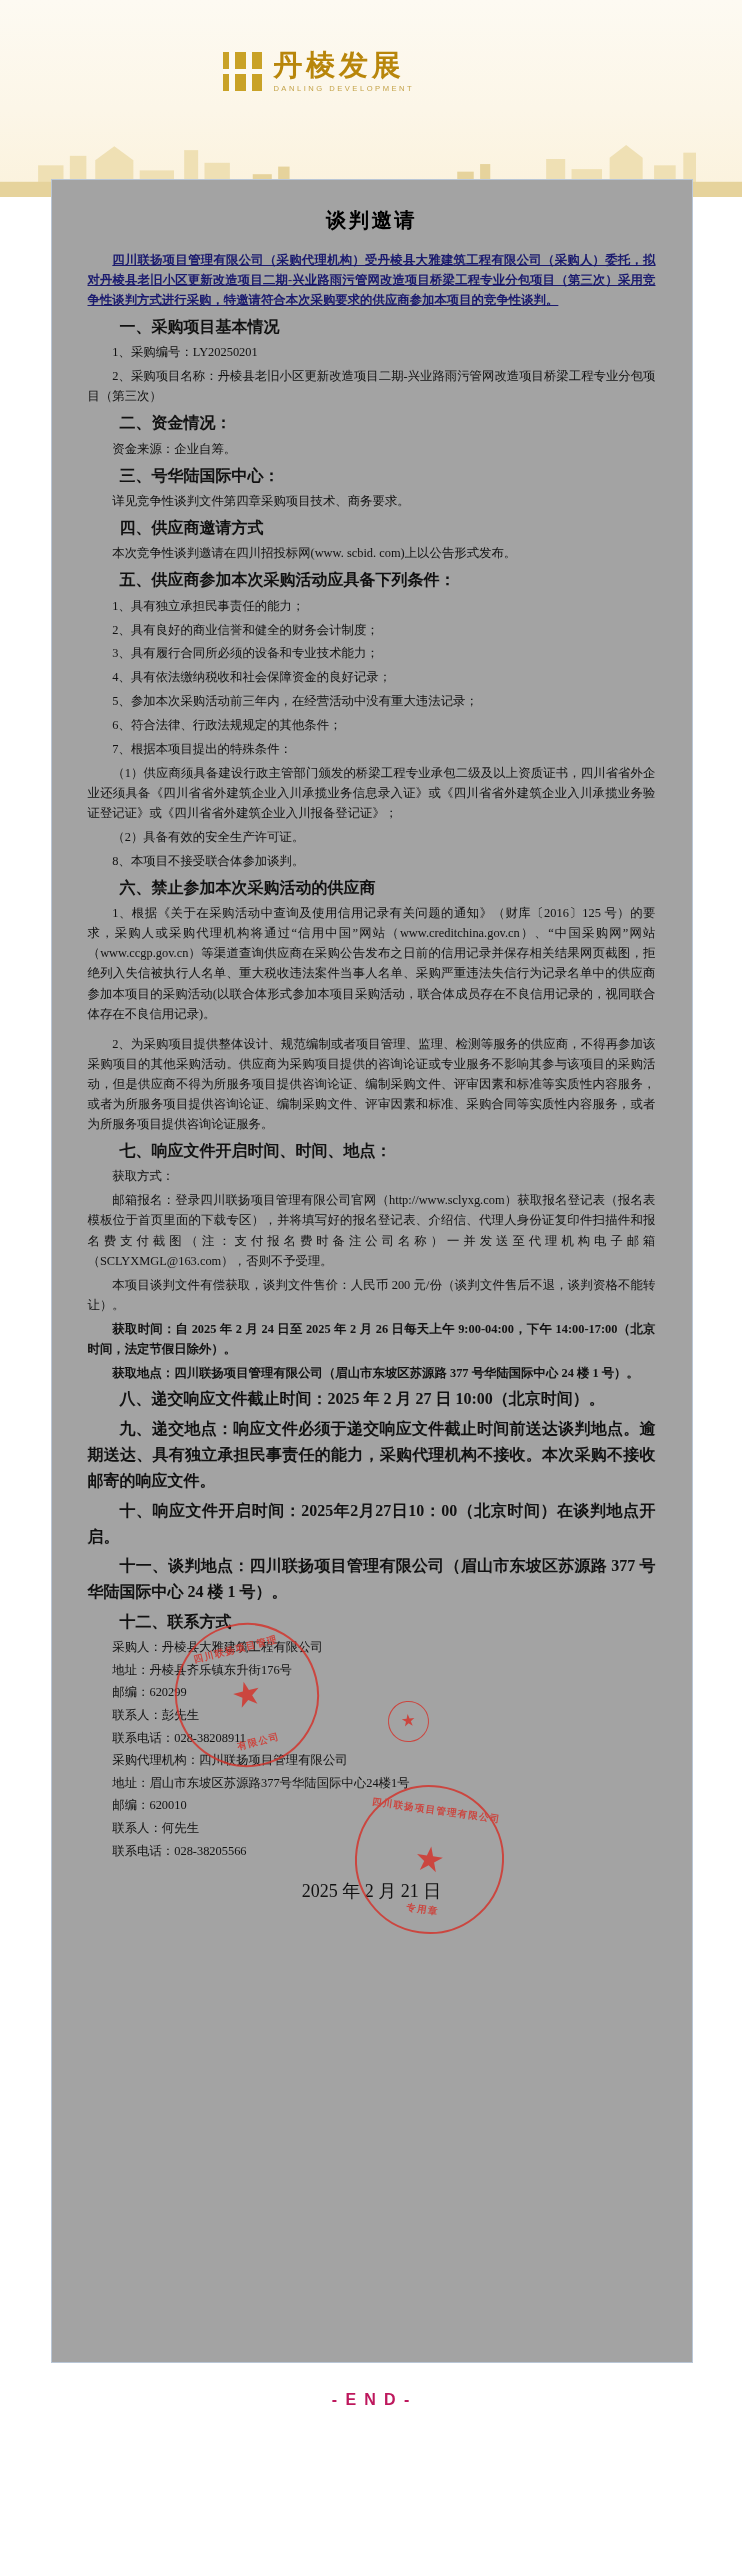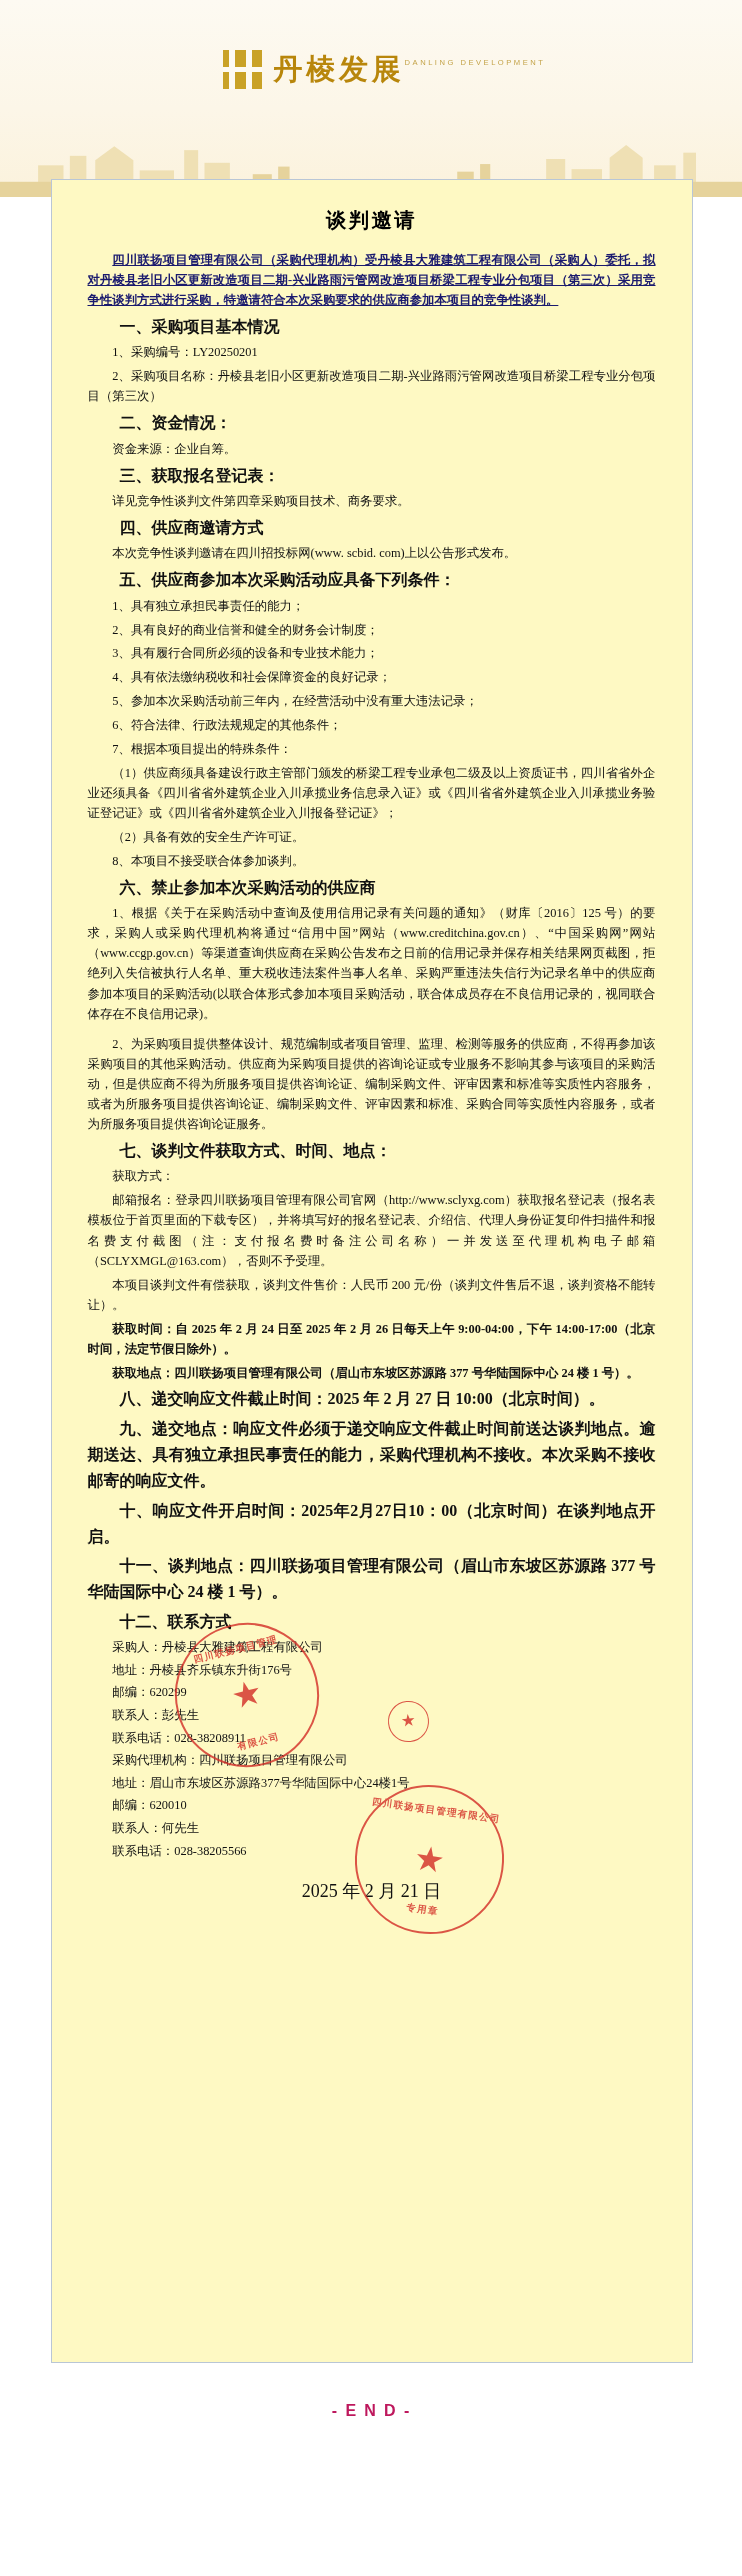--- a/index.html
+++ b/index.html
@@ -63,21 +63,21 @@
   }
   .logo-bar {
     position: absolute;
     left: 0; top: 16.5px;
     width: 39px; height: 5.7px;
     background: #fdfaf2;
     z-index: 2;
   }
   .logo-text-wrap {
     display: flex;
-    flex-direction: row;
+    flex-direction: column;
     justify-content: center;
   }
   .logo-cn {
     font-family: "Liberation Serif", "DejaVu Serif", serif;
     font-size: 29px;
     font-weight: bold;
     letter-spacing: 3.8px;
     color: #b8860b;
     line-height: 1.05;
   }
@@ -93,24 +93,24 @@
     position: absolute;
     left: 0;
     bottom: 0;
     width: 743px;
     height: 76px;
   }
 
   
   .doc {
     position: relative;
-    margin: 11px auto;
+    margin: 0 auto;
     width: 642px;
     border: 0.6px solid #b9c6d6;
-    background: #fef9c3;
+    background: #a3a3a3;
     box-sizing: border-box;
     padding: 16.5px 36px 25.4px 36px;
     margin-top: -18px;
     min-height: 2184px;
   }
   .doc-title {
     text-align: center;
     font-size: 20.3px;
     font-weight: bold;
     letter-spacing: 2.5px;
@@ -251,21 +251,21 @@
 
     <p class="ind2 u blue b">四川联扬项目管理有限公司（采购代理机构）受丹棱县大雅建筑工程有限公司（采购人）委托，拟对丹棱县老旧小区更新改造项目二期-兴业路雨污管网改造项目桥梁工程专业分包项目（第三次）采用竞争性谈判方式进行采购，特邀请符合本次采购要求的供应商参加本项目的竞争性谈判。</p>
 
     <p class="sect">一、采购项目基本情况</p>
     <p class="ind2">1、采购编号：LY20250201</p>
     <p class="ind2">2、采购项目名称：丹棱县老旧小区更新改造项目二期-兴业路雨污管网改造项目桥梁工程专业分包项目（第三次）</p>
 
     <p class="sect">二、资金情况：</p>
     <p class="ind2">资金来源：企业自筹。</p>
 
-    <p class="sect">三、获取报名登记表：</p>
+    <p class="sect">三、号华陆国际中心：</p>
     <p class="ind2">详见竞争性谈判文件第四章采购项目技术、商务要求。</p>
 
     <p class="sect">四、供应商邀请方式</p>
     <p class="ind2">本次竞争性谈判邀请在四川招投标网(www. scbid. com)上以公告形式发布。</p>
 
     <p class="sect">五、供应商参加本次采购活动应具备下列条件：</p>
     <p class="ind2">1、具有独立承担民事责任的能力；</p>
     <p class="ind2">2、具有良好的商业信誉和健全的财务会计制度；</p>
     <p class="ind2">3、具有履行合同所必须的设备和专业技术能力；</p>
     <p class="ind2">4、具有依法缴纳税收和社会保障资金的良好记录；</p>
@@ -274,21 +274,21 @@
     <p class="ind2">7、根据本项目提出的特殊条件：</p>
     <p class="ind2">（1）供应商须具备建设行政主管部门颁发的桥梁工程专业承包二级及以上资质证书，四川省省外企业还须具备《四川省省外建筑企业入川承揽业务信息录入证》或《四川省省外建筑企业入川承揽业务验证登记证》或《四川省省外建筑企业入川报备登记证》；</p>
     <p class="ind2">（2）具备有效的安全生产许可证。</p>
     <p class="ind2">8、本项目不接受联合体参加谈判。</p>
 
     <p class="sect">六、禁止参加本次采购活动的供应商</p>
     <p class="ind2">1、根据《关于在采购活动中查询及使用信用记录有关问题的通知》（财库〔2016〕125 号）的要求，采购人或采购代理机构将通过“信用中国”网站（www.creditchina.gov.cn）、“中国采购网”网站（www.ccgp.gov.cn）等渠道查询供应商在采购公告发布之日前的信用记录并保存相关结果网页截图，拒绝列入失信被执行人名单、重大税收违法案件当事人名单、采购严重违法失信行为记录名单中的供应商参加本项目的采购活动(以联合体形式参加本项目采购活动，联合体成员存在不良信用记录的，视同联合体存在不良信用记录)。</p>
     <div class="sp"></div>
     <p class="ind2">2、为采购项目提供整体设计、规范编制或者项目管理、监理、检测等服务的供应商，不得再参加该采购项目的其他采购活动。供应商为采购项目提供的咨询论证或专业服务不影响其参与该项目的采购活动，但是供应商不得为所服务项目提供咨询论证、编制采购文件、评审因素和标准等实质性内容服务，或者为所服务项目提供咨询论证、编制采购文件、评审因素和标准、采购合同等实质性内容服务，或者为所服务项目提供咨询论证服务。</p>
 
-    <p class="sect">七、谈判文件获取方式、时间、地点：</p>
+    <p class="sect">七、响应文件开启时间、时间、地点：</p>
     <p class="ind2">获取方式：</p>
     <p class="ind2">邮箱报名：登录四川联扬项目管理有限公司官网（http://www.sclyxg.com）获取报名登记表（报名表模板位于首页里面的下载专区），并将填写好的报名登记表、介绍信、代理人身份证复印件扫描件和报名费支付截图（注：支付报名费时备注公司名称）一并发送至代理机构电子邮箱（SCLYXMGL@163.com），否则不予受理。</p>
     <p class="ind2">本项目谈判文件有偿获取，谈判文件售价：人民币 200 元/份（谈判文件售后不退，谈判资格不能转让）。</p>
     <p class="ind2 b">获取时间：自 2025 年 2 月 24 日至 2025 年 2 月 26 日每天上午 9:00-04:00，下午 14:00-17:00（北京时间，法定节假日除外）。</p>
     <p class="ind2 b">获取地点：四川联扬项目管理有限公司（眉山市东坡区苏源路 377 号华陆国际中心 24 楼 1 号）。</p>
 
     <p class="sect">八、递交响应文件截止时间：2025 年 2 月 27 日 10:00（北京时间）。</p>
     <p class="sect">九、递交地点：响应文件必须于递交响应文件截止时间前送达谈判地点。逾期送达、具有独立承担民事责任的能力，采购代理机构不接收。本次采购不接收邮寄的响应文件。</p>
     <p class="sect">十、响应文件开启时间：2025年2月27日10：00（北京时间）在谈判地点开启。</p>
     <p class="sect">十一、谈判地点：四川联扬项目管理有限公司（眉山市东坡区苏源路 377 号华陆国际中心 24 楼 1 号）。</p>

